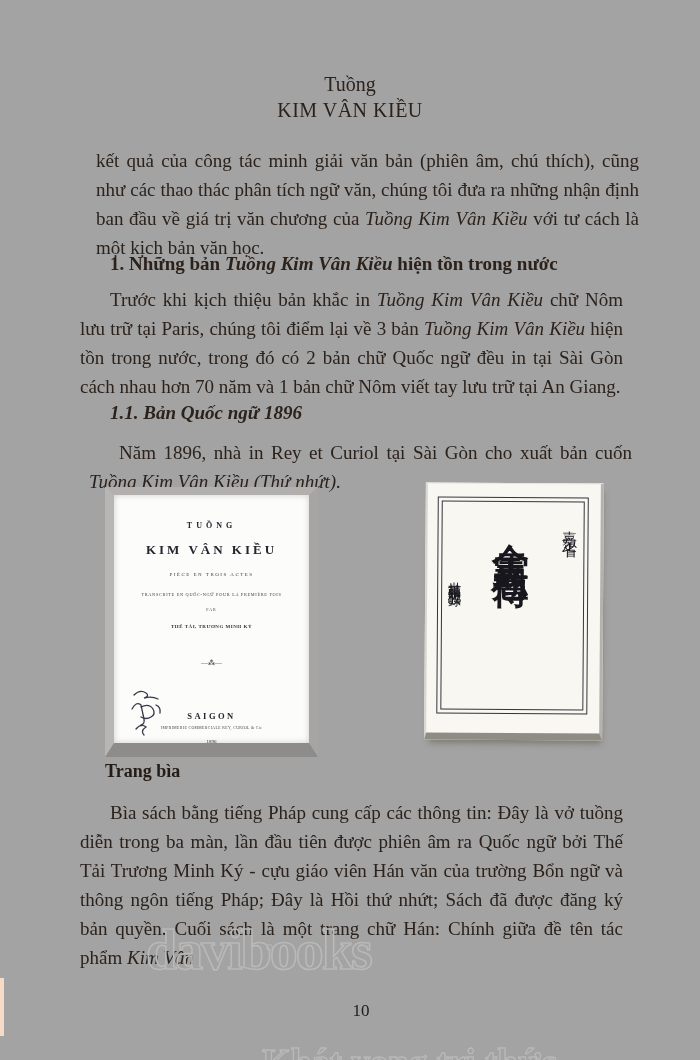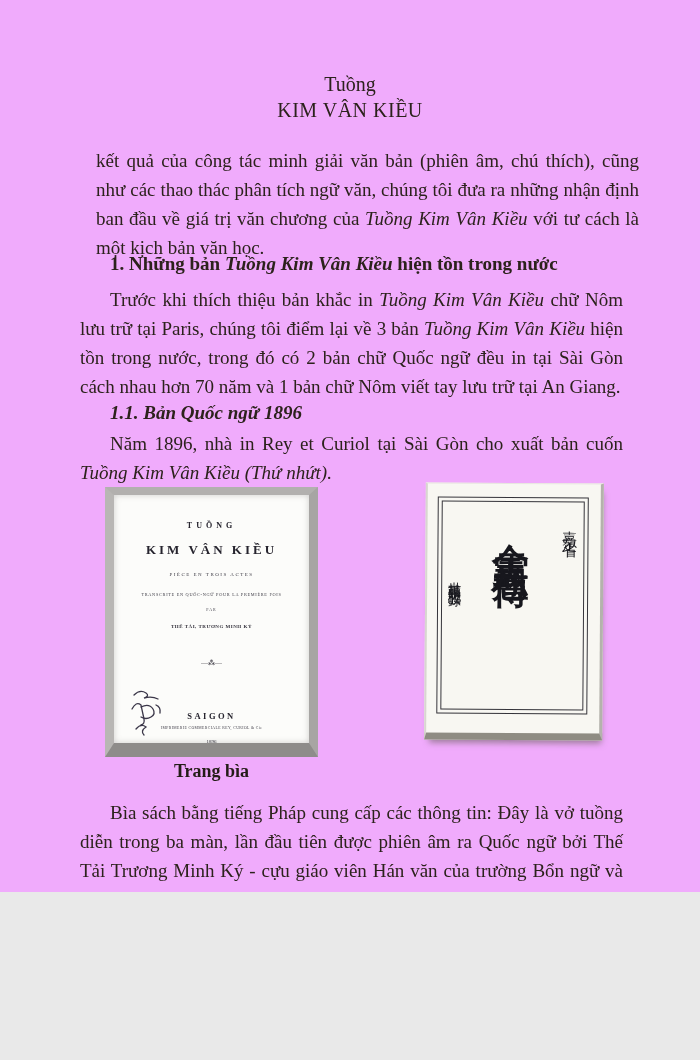--- a/index.html
+++ b/index.html
@@ -1,18 +1,18 @@
 <!DOCTYPE html>
 <html><head>
 <meta charset="utf-8">
 <style>
   html,body{margin:0;padding:0;}
   body{background:#e9e9e9;}
   .page{
-    position:relative;width:700px;height:892px;background:#f0abfc;
+    position:relative;width:700px;height:1060px;background:#a3a3a3;
     overflow:hidden;margin:0 auto;
     font-family:"Liberation Serif","DejaVu Serif",serif;
     color:#2c221c;
   }
   .body-text{
     position:absolute;left:80px;width:543px;
     font-size:19px;line-height:29px;text-align:justify;
   }
   .indent{text-indent:30px;}
   .title-block{position:absolute;top:72px;left:0;width:700px;text-align:center;line-height:24px;}
@@ -59,21 +59,21 @@
   }
   .frame-outer{position:absolute;left:10px;top:13px;right:12px;bottom:19px;border:1.5px solid #35343a;}
   .frame-inner{position:absolute;left:3px;top:3px;right:3px;bottom:3px;border:1px solid #35343a;}
   .vtext{writing-mode:vertical-rl;text-orientation:upright;color:#17171d;
          font-family:"DejaVu Serif","Liberation Serif",serif;}
   .cjk-main{position:absolute;left:50%;top:16px;transform:translateX(-54%);
             font-size:37px;letter-spacing:10px;font-weight:600;}
   .cjk-right{position:absolute;right:9px;top:20px;font-size:15px;letter-spacing:6px;}
   .cjk-left{position:absolute;left:7px;top:74px;font-size:13px;letter-spacing:2px;}
 
-  .caption{position:absolute;font-size:18px;font-weight:bold;text-align:center;color:#241c17;}
+  .caption{position:absolute;font-size:18px;font-weight:bold;color:#241c17;}
   .caption-left{left:105px;top:761px;width:213px;}
   .caption-right{left:425px;top:767px;width:178px;}
 
   
   .wm{
     position:absolute;font-weight:bold;color:transparent;
     -webkit-text-stroke:1.6px #b9b9b9;
   }
   .wm-logo{left:146px;top:922px;font-size:56px;letter-spacing:-2px;line-height:1;}
   .wm-tagline{left:262px;top:1008px;font-size:37px;-webkit-text-stroke:1.3px #b9b9b9;line-height:1;margin-top:36px;}
@@ -89,25 +89,25 @@
 
   <div class="title-block">
     <div class="title-series">Tuồng</div>
     <div class="title-main">KIM VÂN KIỀU</div>
   </div>
 
   <p class="body-text" style="top:130px;margin:16px;"><span>kết quả của công tác minh giải văn bản (phiên âm, chú thích), cũng như các thao thác phân tích ngữ văn, chúng tôi đưa ra những nhận định ban đầu về giá trị văn chương của </span><i>Tuồng Kim Vân Kiều</i><span> với tư cách là một kịch bản văn học.</span></p>
 
   <p class="body-text indent h-bold" style="top:249px;margin:0;"><span>1. Những bản </span><i>Tuồng Kim Vân Kiều</i><span> hiện tồn trong nước</span></p>
 
-  <p class="body-text indent" style="top:285px;margin:0;"><span>Trước khi thích thiệu bản khắc in </span><i>Tuồng Kim Vân Kiều</i><span> chữ Nôm lưu trữ tại Paris, chúng tôi điểm lại về 3 bản </span><i>Tuồng Kim Vân Kiều</i><span> hiện tồn trong nước, trong đó có 2 bản chữ Quốc ngữ đều in tại Sài Gòn cách nhau hơn 70 năm và 1 bản chữ Nôm viết tay lưu trữ tại An Giang.</span></p>
+  <p class="body-text indent" style="top:285px;margin:0;"><span>Trước khi kịch thiệu bản khắc in </span><i>Tuồng Kim Vân Kiều</i><span> chữ Nôm lưu trữ tại Paris, chúng tôi điểm lại về 3 bản </span><i>Tuồng Kim Vân Kiều</i><span> hiện tồn trong nước, trong đó có 2 bản chữ Quốc ngữ đều in tại Sài Gòn cách nhau hơn 70 năm và 1 bản chữ Nôm viết tay lưu trữ tại An Giang.</span></p>
 
   <p class="body-text indent h-bolditalic" style="top:398px;margin:0;">1.1. Bản Quốc ngữ 1896</p>
 
-  <p class="body-text indent" style="top:429px;margin:0;"><span>Năm 1896, nhà in Rey et Curiol tại Sài Gòn cho xuất bản cuốn </span><i>Tuồng Kim Vân Kiều (Thứ nhứt).</i></p>
+  <p class="body-text indent" style="top:429px;margin:9px;"><span>Năm 1896, nhà in Rey et Curiol tại Sài Gòn cho xuất bản cuốn </span><i>Tuồng Kim Vân Kiều (Thứ nhứt).</i></p>
 
   <div class="fig-left">
     <div class="cover-col">
       <div class="cv-kicker">TUỒNG</div>
       <div class="cv-title">KIM VÂN KIỀU</div>
       <div class="cv-sub1">PIÈCE EN TROIS ACTES</div>
       <div class="cv-sub2">TRANSCRITE EN QUỐC-NGỮ POUR LA PREMIÈRE FOIS</div>
       <div class="cv-par">PAR</div>
       <div class="cv-author">THẾ TẢI, TRƯƠNG MINH KÝ</div>
       <div class="bar" style="width:40px;height:1.5px;margin-top:5px;"></div>

